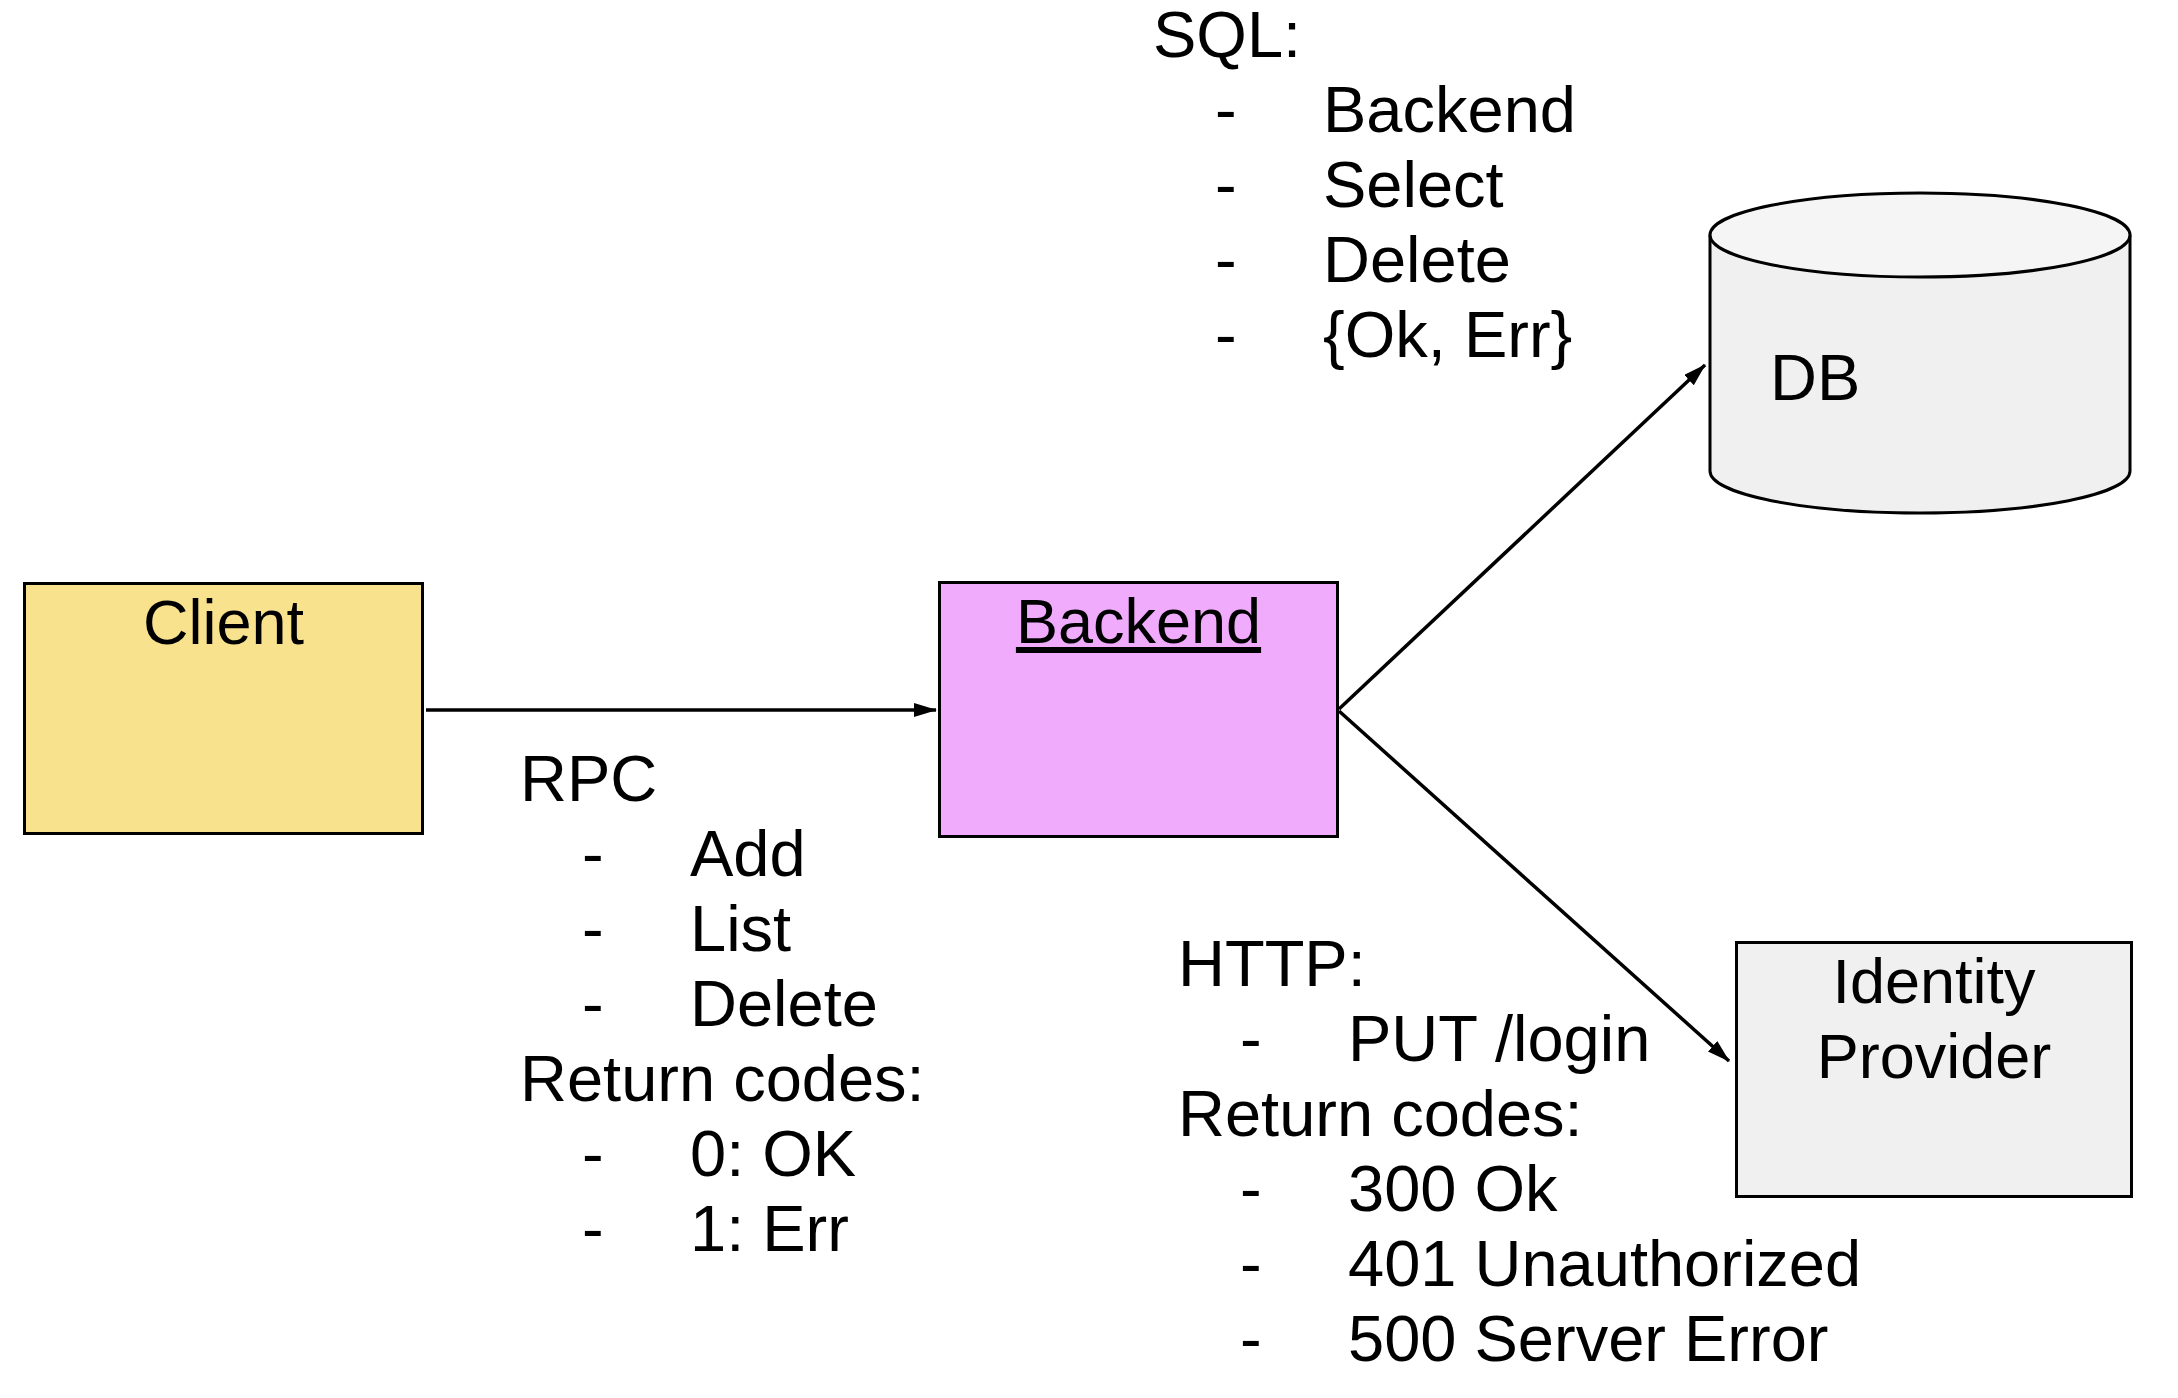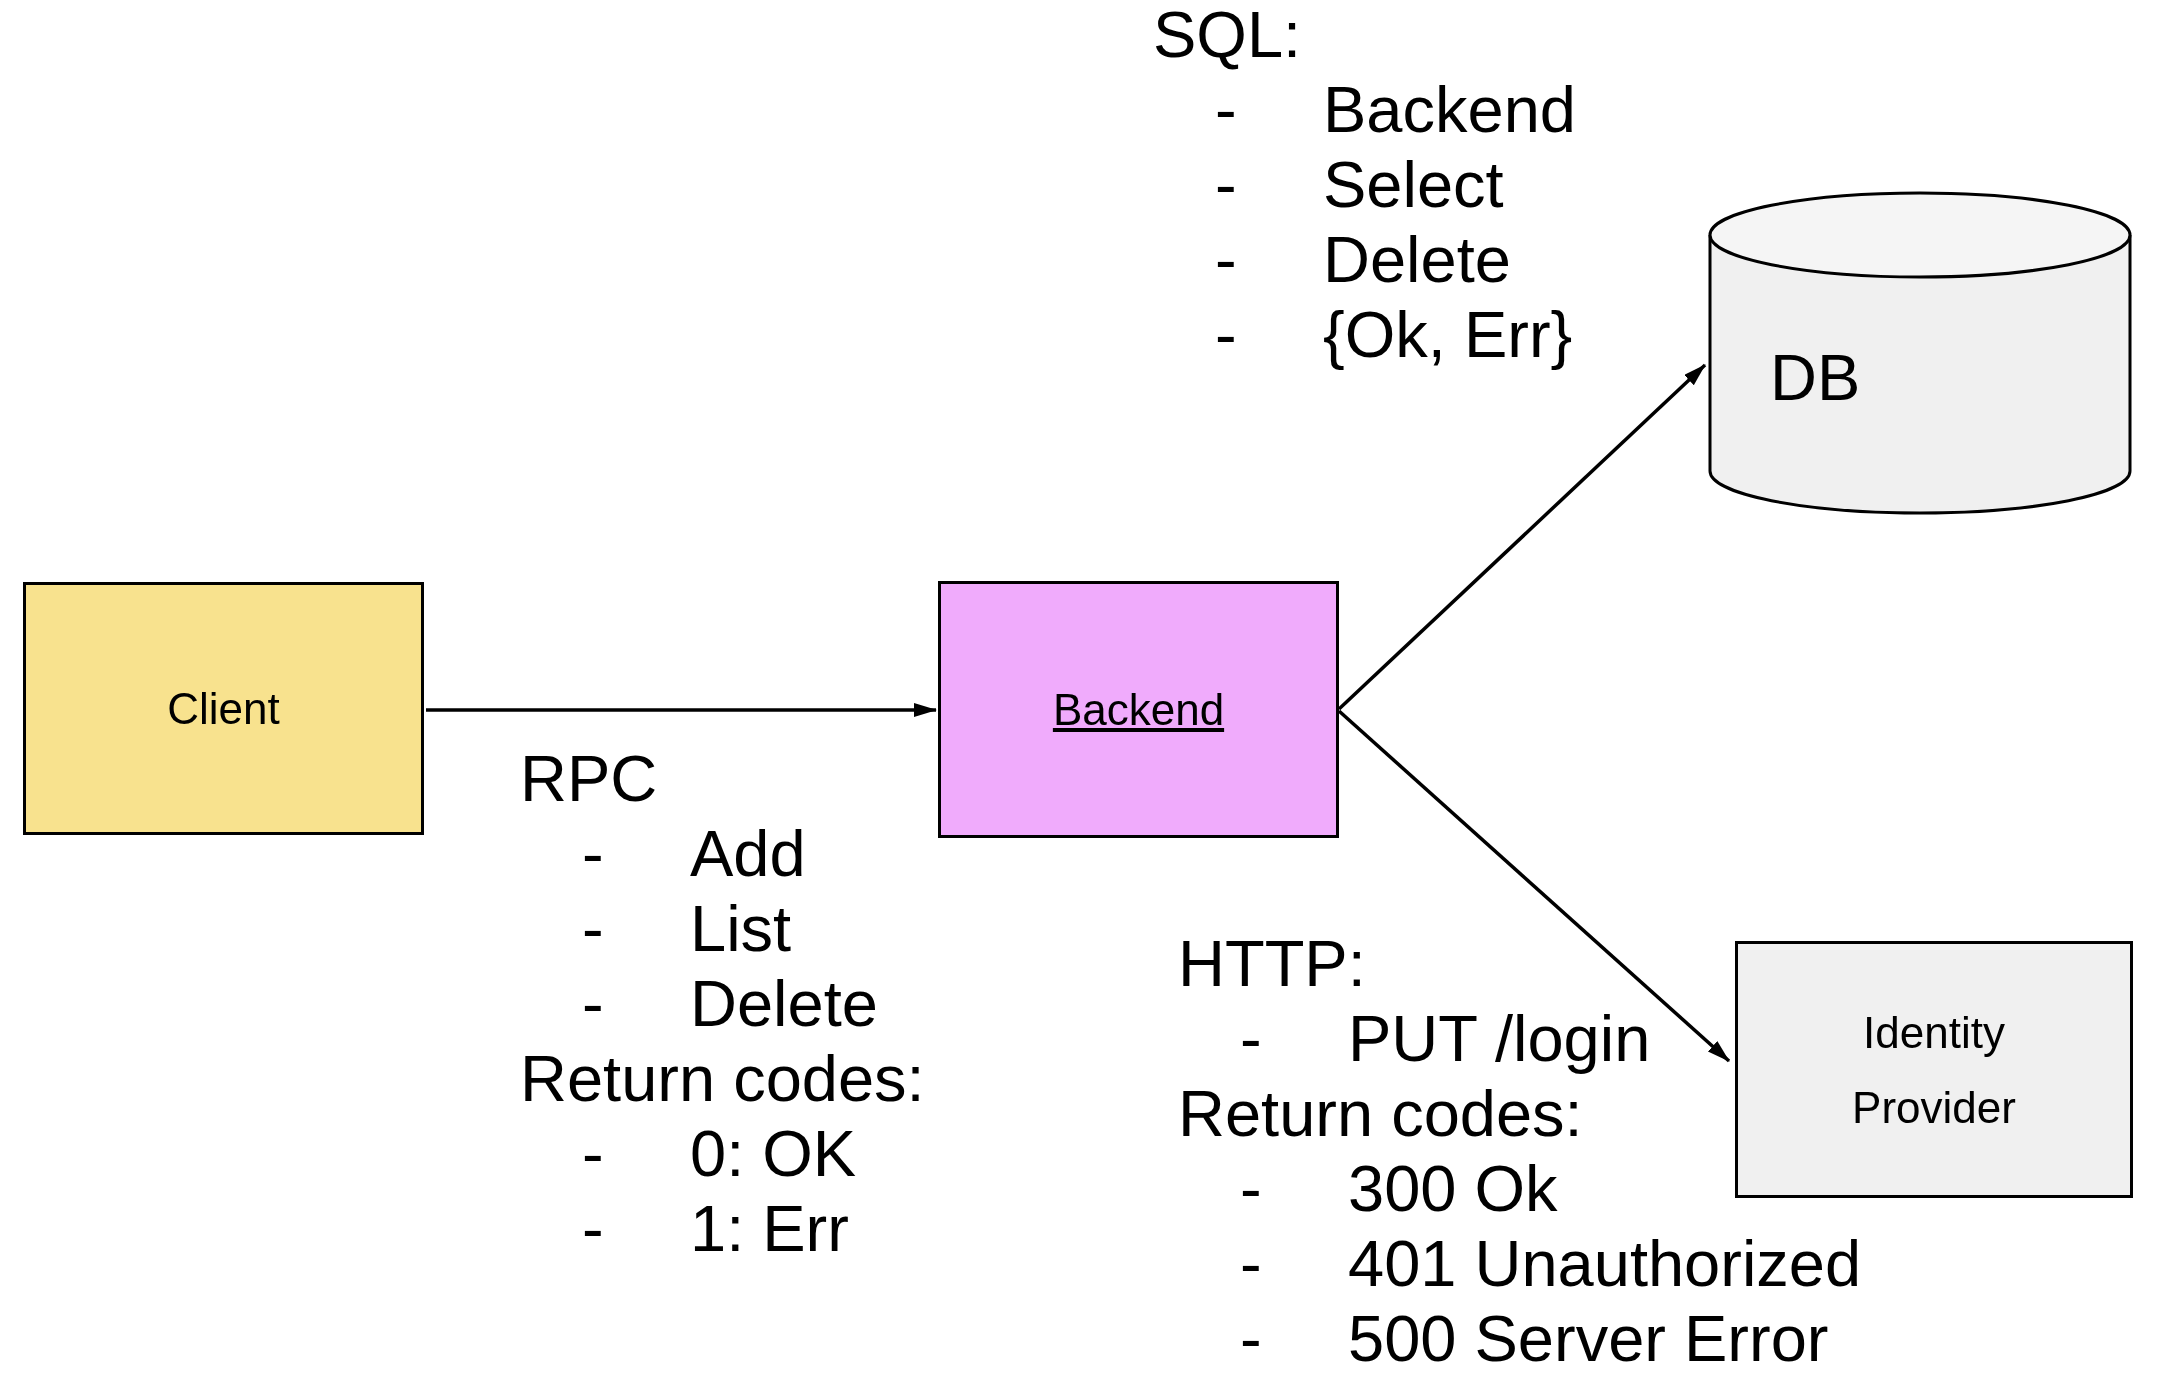--- a/index.html
+++ b/index.html
@@ -10,26 +10,26 @@
     background:#ffffff;
     font-family:"Liberation Sans", sans-serif;
     color:#000000;
     overflow:hidden;
   }
   .overlay { position:absolute; left:0; top:0; width:2178px; height:1398px; }
 
   .node {
     position:absolute;
     border:3px solid #000000;
-    display:flex; align-items:center; justify-content:center;
-    font-size:44px; line-height:75px; text-align:center;
+    display:flex; align-items:flex-start; justify-content:center;
+    font-size:63px; line-height:75px; text-align:center;
   }
   .node-client   { left:23px;   top:582px; width:401px; height:253px; }
   .node-backend  { left:938px;  top:581px; width:401px; height:257px; }
-  .node-identity { left:1735px; top:941px; width:398px; height:257px; padding:8px 55px; }
+  .node-identity { left:1735px; top:941px; width:398px; height:257px; padding:0 55px; }
 
   .db-label {
     position:absolute; left:1770px; top:340px; width:300px;
     font-size:65px; line-height:75px; 
   }
 
   .textblock { position:absolute; font-size:65px; }
   .tline { position:relative; height:75px; line-height:75px; white-space:nowrap; }
   .tline.item { padding-left:170px; }
   .dash { position:absolute; left:62px; top:0; }

